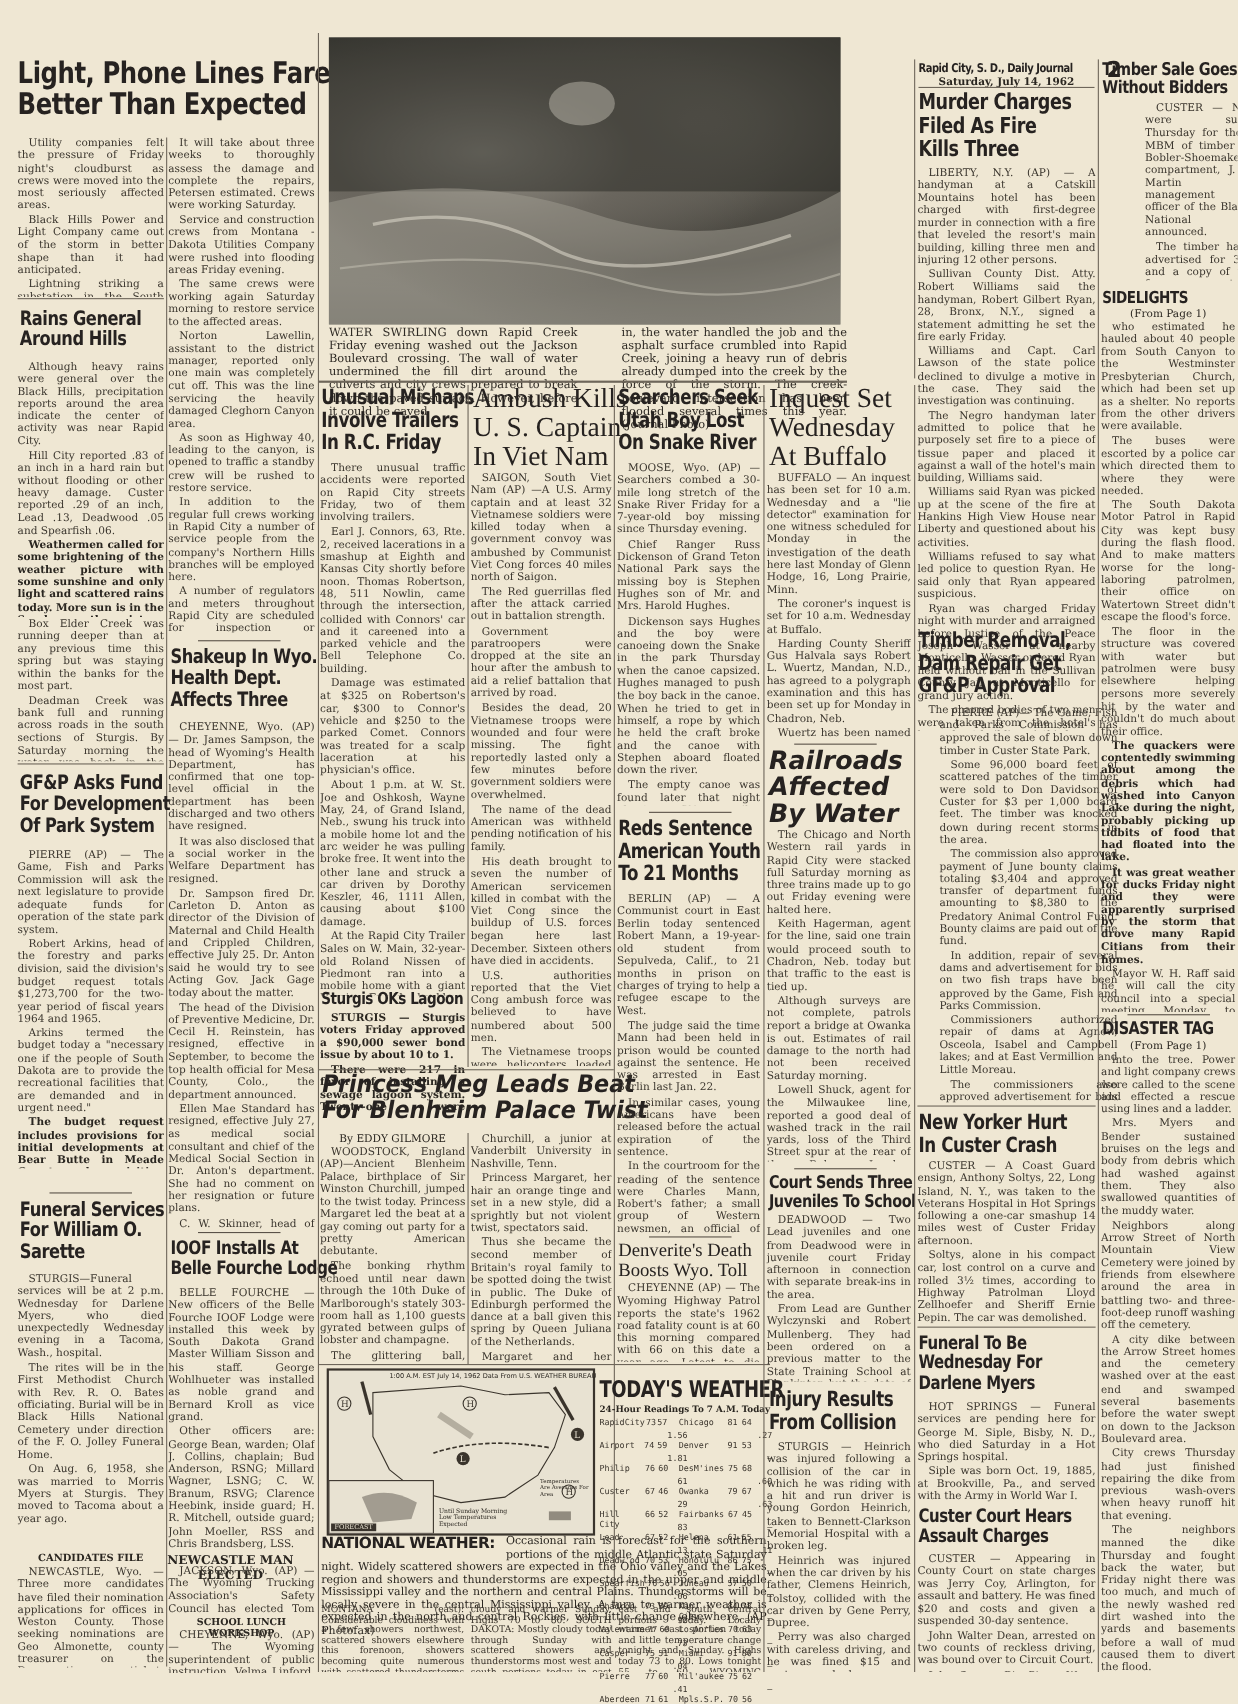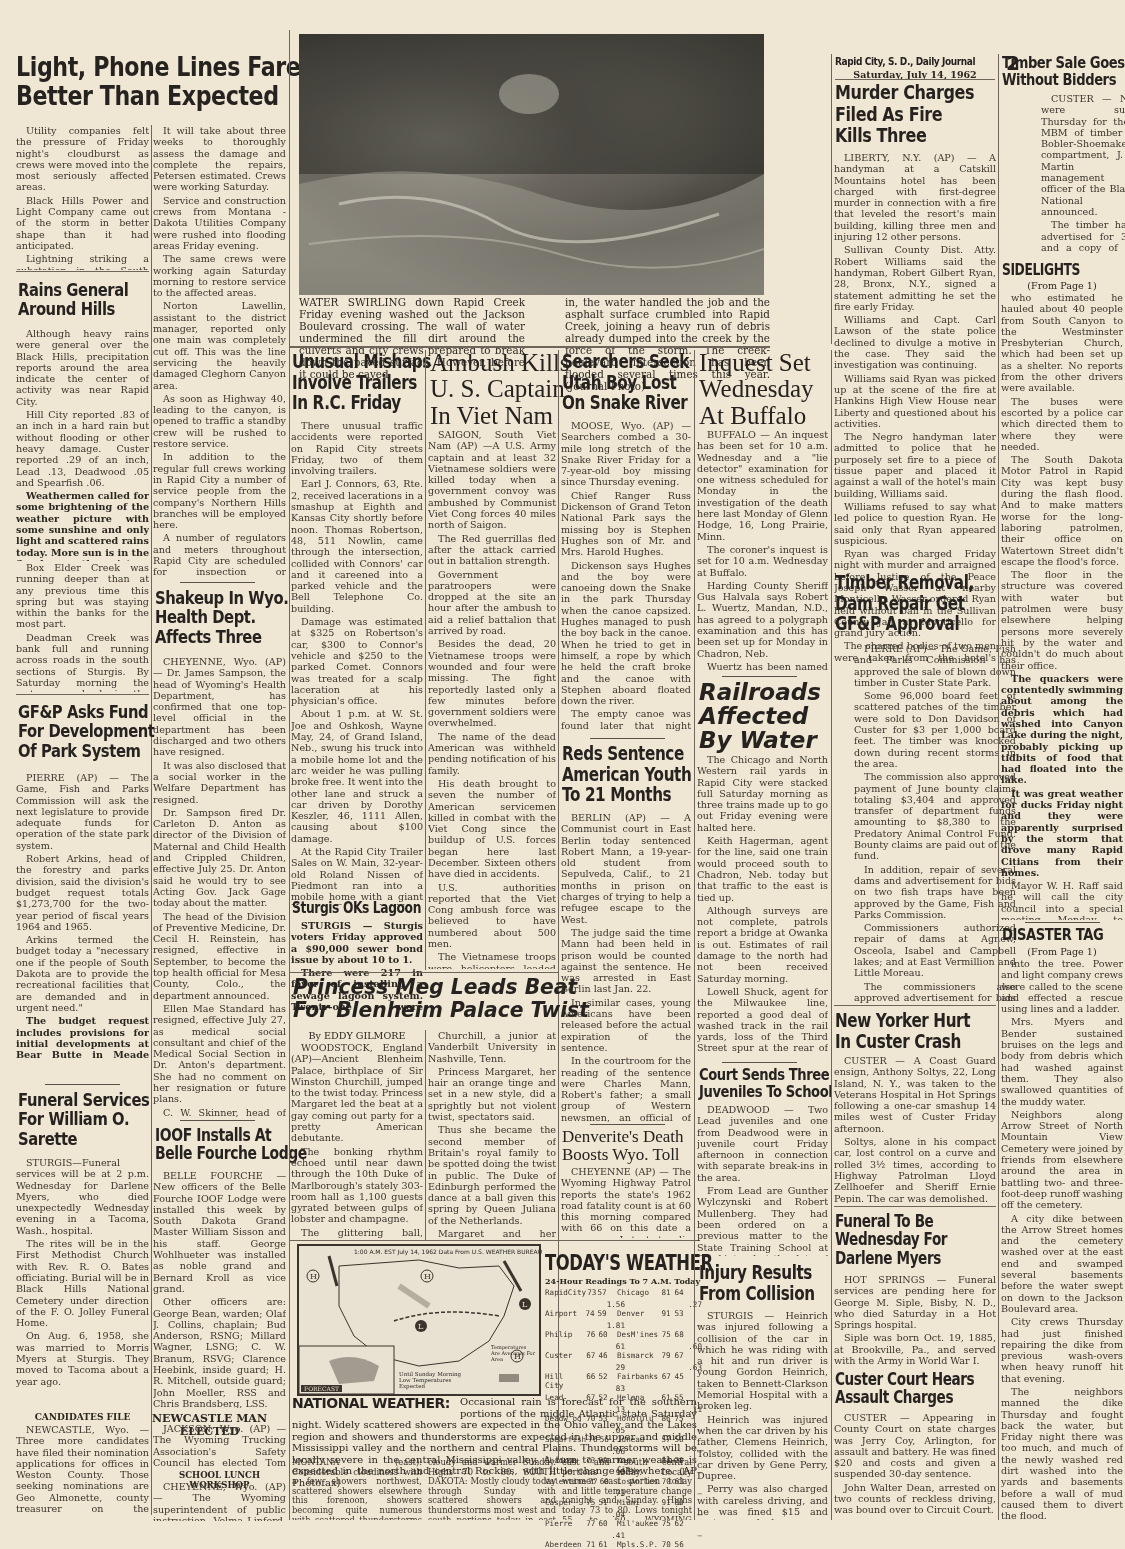--- a/index.html
+++ b/index.html
@@ -394,21 +394,21 @@
       <span class="c-n">53</span>
       <span class="c-p">—</span>
     </div>
     <div class="wx-row">
       <span class="c-city">DesM'ines</span>
       <span class="c-n">75</span>
       <span class="c-n">68</span>
       <span class="c-p">.60</span>
     </div>
     <div class="wx-row">
-      <span class="c-city">Bismarck</span>
+      <span class="c-city">Owanka</span>
       <span class="c-n">79</span>
       <span class="c-n">67</span>
       <span class="c-p">.63</span>
     </div>
     <div class="wx-row">
       <span class="c-city">Fairbanks</span>
       <span class="c-n">67</span>
       <span class="c-n">45</span>
       <span class="c-p">—</span>
     </div>
@@ -613,22 +613,22 @@
 <div class="hrule" style="left:835px;top:79px;width:160px;"></div>
 <div class="abs" style="left:835px;top:82px;width:160px;">
   <div class="hl" style="font-size:20px;transform:scaleX(0.8);white-space:nowrap;">Murder Charges</div>
   <div class="hl" style="font-size:20px;transform:scaleX(0.8);white-space:nowrap;">Filed As Fire</div>
   <div class="hl" style="font-size:20px;transform:scaleX(0.8);white-space:nowrap;">Kills Three</div>
 </div>
 <div class="col" style="left:834px;top:152px;width:162px;height:512px;">
   <p class="body">LIBERTY, N.Y. (AP) — A handyman at a Catskill Mountains hotel has been charged with first-degree murder in connection with a fire that leveled the resort's main building, killing three men and injuring 12 other persons.</p>
   <p class="body">Sullivan County Dist. Atty. Robert Williams said the handyman, Robert Gilbert Ryan, 28, Bronx, N.Y., signed a statement admitting he set the fire early Friday.</p>
   <p class="body">Williams and Capt. Carl Lawson of the state police declined to divulge a motive in the case. They said the investigation was continuing.</p>
+  <p class="body">The Negro handyman later admitted to police that he purposely set fire to a piece of tissue paper and placed it against a wall of the hotel's main building, Williams said.</p>
   <p class="body">Williams said Ryan was picked up at the scene of the fire at Hankins High View House near Liberty and questioned about his activities.</p>
-  <p class="body">The Negro handyman later admitted to police that he purposely set fire to a piece of tissue paper and placed it against a wall of the hotel's main building, Williams said.</p>
   <p class="body">Williams refused to say what led police to question Ryan. He said only that Ryan appeared suspicious.</p>
   <p class="body">Ryan was charged Friday night with murder and arraigned before Justice of the Peace Joseph Wasser at nearby Monticello. Wasser ordered Ryan held without bail in the Sullivan County Jail at Monticello for grand jury action.</p>
   <p class="body">The charred bodies of two men were taken from the hotel's burned-out building. A third man died some 16 hours later in a Liberty hospital.</p>
 
 </div>
 
 <div class="abs" style="left:835px;top:572px;width:160px;">
   <div class="hl" style="font-size:19px;transform:scaleX(0.8);white-space:nowrap;">Timber Removal,</div>
   <div class="hl" style="font-size:19px;transform:scaleX(0.8);white-space:nowrap;">Dam Repair Get</div>
   <div class="hl" style="font-size:19px;transform:scaleX(0.8);white-space:nowrap;">GF&amp;P Approval</div>

